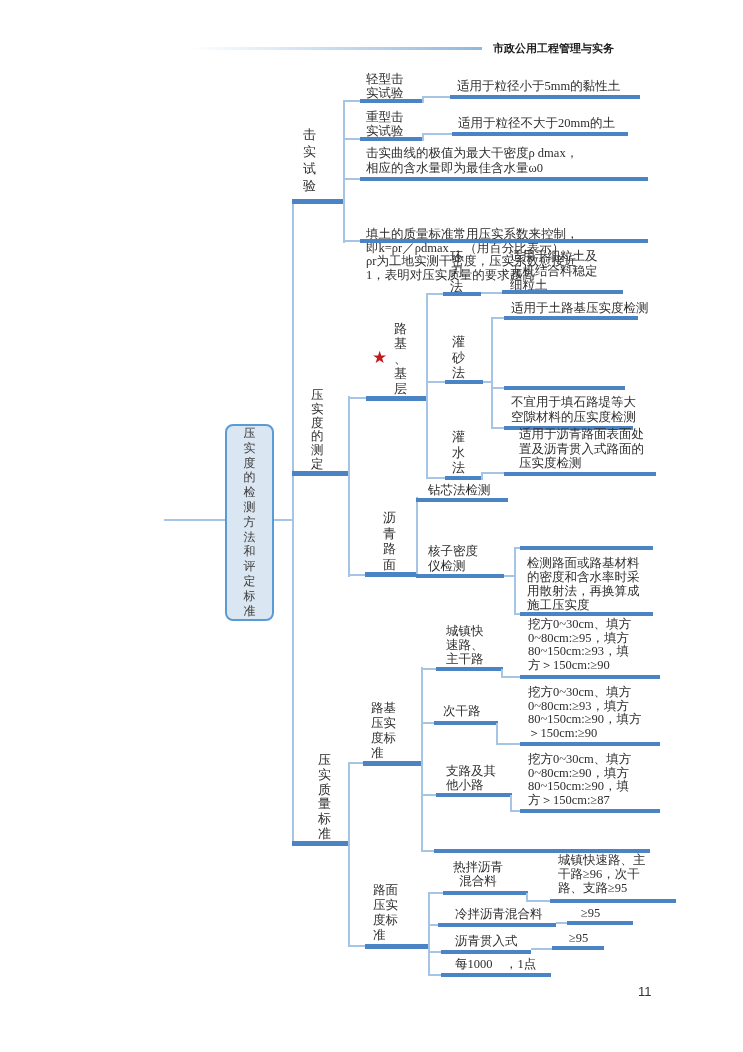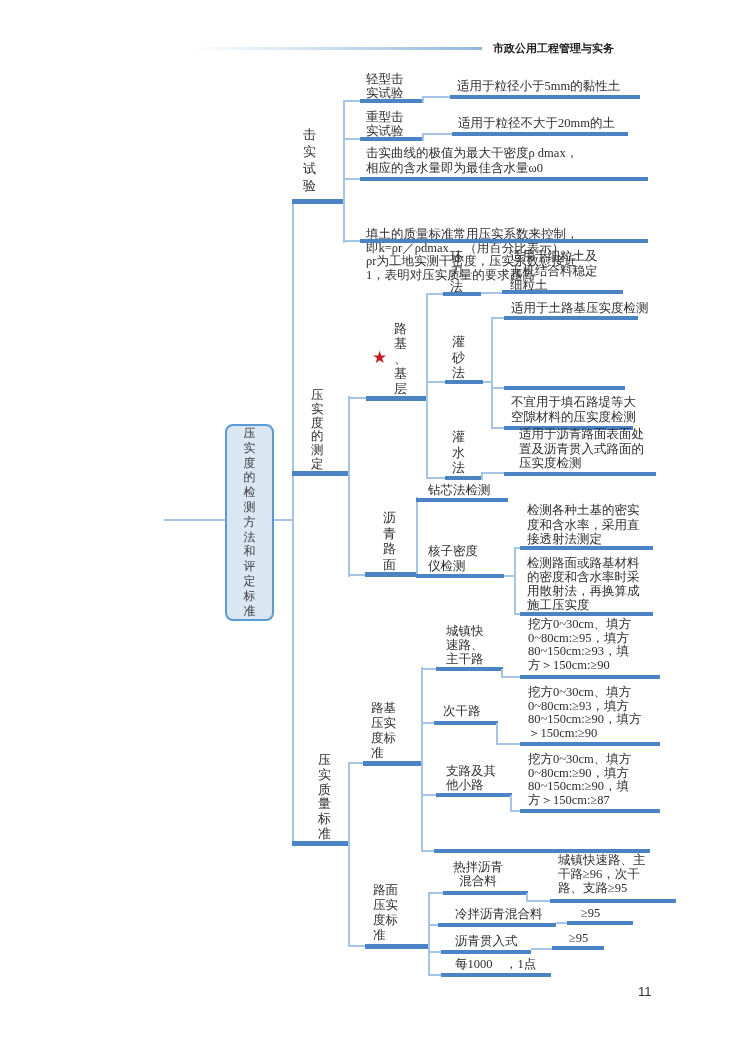--- a/index.html
+++ b/index.html
@@ -157,23 +157,20 @@
 
   <div class="node" style="left:428px;top:483px;">钻芯法检测</div>
   <div class="bar" style="left:416px;top:498px;width:92px;"></div>
 
   <div class="node" style="left:428px;top:544px;line-height:14.5px;">核子密度
 仪检测</div>
   <div class="bar" style="left:416px;top:574px;width:88px;"></div>
   <div class="hline" style="left:504px;top:575px;width:10px;"></div>
   <div class="vline" style="left:514px;top:547px;height:67px;"></div>
   <div class="hline" style="left:514px;top:547px;width:6px;"></div>
-  <div class="node" style="left:527px;top:503px;line-height:14.5px;">检测各种土基的密实
-度和含水率，采用直
-接透射法测定</div>
   <div class="bar" style="left:520px;top:546px;width:133px;"></div>
   <div class="hline" style="left:514px;top:613px;width:6px;"></div>
   <div class="node" style="left:527px;top:556px;">检测路面或路基材料
 的密度和含水率时采
 用散射法，再换算成
 施工压实度</div>
   <div class="bar" style="left:520px;top:612px;width:133px;"></div>
 
   <div class="node vlabel" style="left:318px;top:753px;line-height:14.8px;">压
 实

